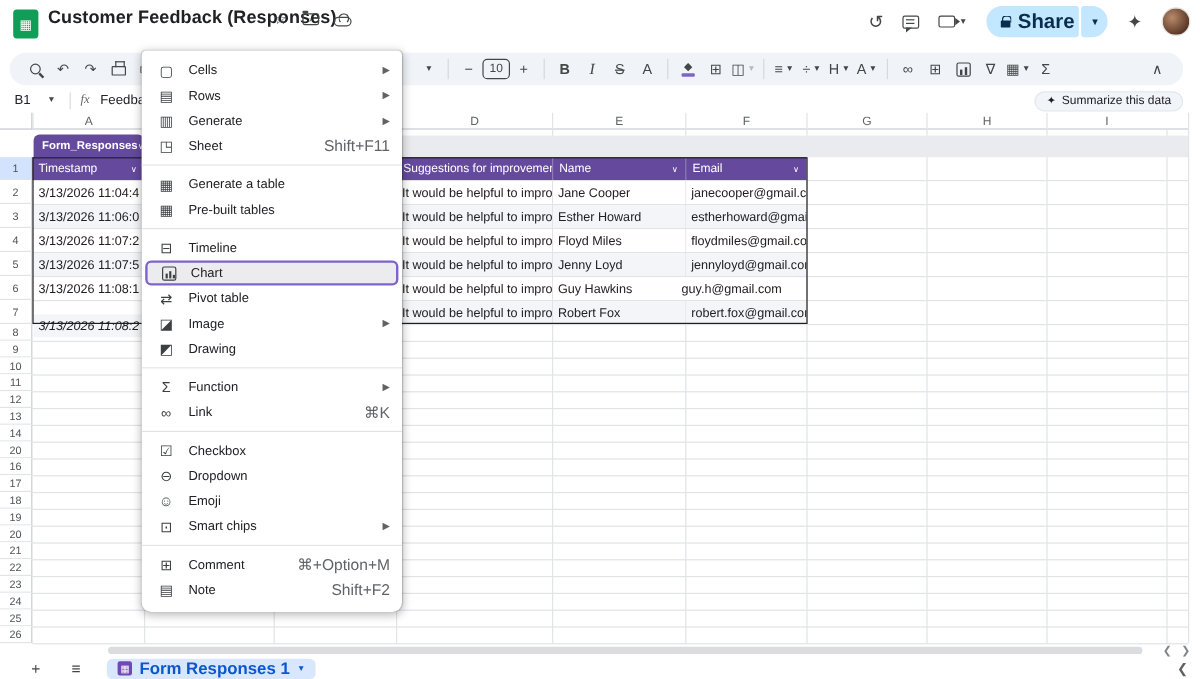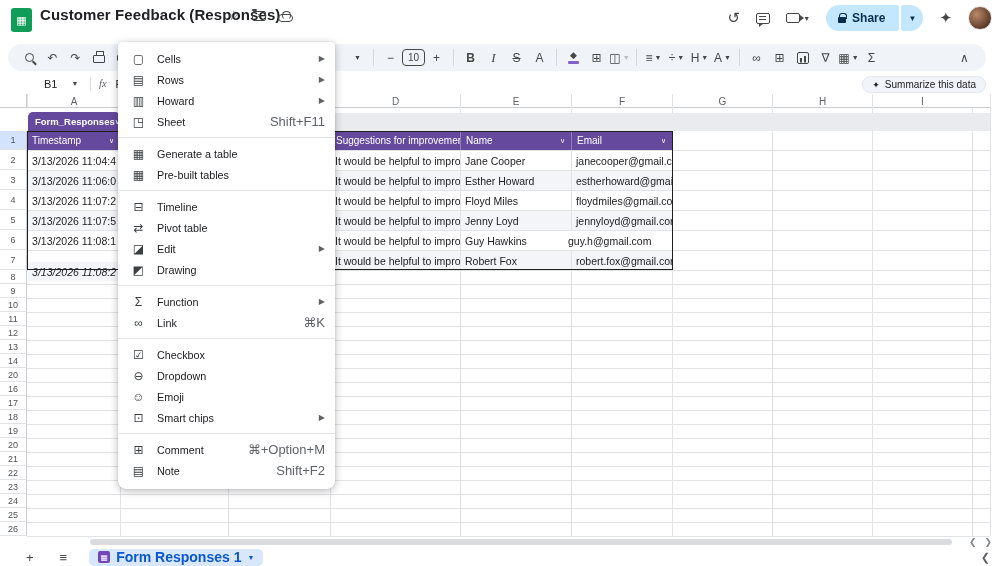--- a/index.html
+++ b/index.html
@@ -11,21 +11,21 @@
   .topbar { position:absolute; left:0; top:0; width:1000px; height:40px; background:#fff; }
   .logo { position:absolute; left:11px; top:8px; width:21px; height:24px; background:#0f9d58; border-radius:3px; color:#fff; font-size:11px; display:flex; align-items:center; justify-content:center; }
   .doc-title { position:absolute; left:40px; top:6px; font-size:15px; font-weight:bold; letter-spacing:.1px; }
   .title-icons { position:absolute; left:228px; top:8px; display:flex; gap:12px; color:#444746; font-size:13px; align-items:center; }
   .menubar { position:absolute; left:38px; top:21px; display:flex; gap:4px; font-size:11.5px; color:#202124; }
   .menubar .mi { padding:2px 7px; border-radius:4px; border:1.5px solid transparent; cursor:default; }
   .menubar .mi.active { border-color:#7e64c8; }
   .top-right { position:absolute; right:8px; top:5px; display:flex; align-items:center; gap:16px; }
   .tr-icon { color:#444746; font-size:15px; }
   .share-wrap { display:flex; align-items:center; }
-  .share-btn { background:#c2e7ff; color:#072e4f; font-size:12px; font-weight:bold; height:26px; display:flex; align-items:center; gap:6px; padding:0 14px 0 12px; border-radius:13px 2px 2px 13px; }
+  .share-btn { background:#c2e7ff; color:#072e4f; font-size:17px; font-weight:bold; height:26px; display:flex; align-items:center; gap:6px; padding:0 4px 0 12px; border-radius:13px 2px 2px 13px; }
   .share-dd { background:#c2e7ff; height:26px; width:22px; margin-left:2px; border-radius:2px 13px 13px 2px; display:flex; align-items:center; justify-content:center; color:#072e4f; font-size:8px; }
   .avatar { width:24px; height:24px; border-radius:50%; background:radial-gradient(circle at 35% 35%, #b98a6a, #5d3a28 70%, #2e1c13); border:1px solid #e0e0e0; }
   .ic-lock { position:relative; width:8px; height:6px; background:#072e4f; border-radius:1px; margin-top:3px; }
   .ic-lock::before { content:""; position:absolute; left:1px; top:-4px; width:6px; height:5px; border:1.5px solid #072e4f; border-bottom:none; border-radius:3px 3px 0 0; }
   .ic-cam { position:relative; width:14px; height:10px; border:1.5px solid #444746; border-radius:2px; }
   .ic-cam::after { content:""; position:absolute; right:-5px; top:1px; border-left:4px solid #444746; border-top:3px solid transparent; border-bottom:3px solid transparent; }
   .ic-bubble { position:relative; width:14px; height:11px; border:1.5px solid #444746; border-radius:2px; }
   .ic-bubble::after { content:""; position:absolute; left:2px; bottom:-4px; border-top:4px solid #444746; border-right:5px solid transparent; }
   .ic-bubble::before { content:""; position:absolute; left:2px; top:2px; width:7px; height:1.5px; background:#444746; box-shadow:0 3px 0 #444746; }
   .ic-folder { position:relative; width:14px; height:10px; border:1.5px solid #444746; border-radius:2px; font-size:7px; color:#444746; display:flex; align-items:center; justify-content:center; }
@@ -53,21 +53,21 @@
   .ic-chartbars { width:12px; height:12px; border:1.4px solid #444746; border-radius:2px; background:
       linear-gradient(#444746,#444746) 2.5px 5px/2px 4.5px no-repeat,
       linear-gradient(#444746,#444746) 6px 3px/2px 6.5px no-repeat; }
   .ic-fill { display:flex; flex-direction:column; align-items:center; gap:1.5px; }
   .ic-fill .drop { font-size:9px; color:#444746; line-height:8px; }
   .ic-fill .bar { width:11px; height:3px; background:#7e64c8; border-radius:1px; }
   .mergedim { color:#b6bcc3; }
 
   
   .fbar { position:absolute; left:0; top:73px; width:1000px; height:21px; background:#fff; display:flex; align-items:center; }
-  .namebox { width:56px; padding-left:12px; font-size:11px; color:#202124; display:flex; align-items:center; gap:14px;margin-left:32px; }
+  .namebox { width:56px; padding-left:12px; font-size:11px; color:#202124; display:flex; align-items:center; gap:14px; }
   .namebox .dd { font-size:7px; color:#444746; }
   .fbar-sep { width:1px; height:14px; background:#dadce0; margin:0 8px 0 2px; }
   .fx { font-size:10.5px; font-style:italic; font-family:"Liberation Serif",serif; color:#5f6368; margin-right:9px; }
   .fvalue { font-size:11px; color:#202124; }
   .summarize { position:absolute; right:14px; top:76px; height:17px; background:#f1f4f9; border:1px solid #e3e6ea; border-radius:9px; font-size:10px; color:#202124; display:flex; align-items:center; gap:5px; padding:0 9px; }
   .summarize .spark { font-size:9px; color:#202124; }
 
   
   .grid { position:absolute; left:0; top:94px; width:1000px; height:442px; background:#fff; }
   .colheads { position:absolute; left:0; top:0; width:990px; height:14px; border-bottom:1px solid #c9ccd1; background:#fff; }
@@ -352,21 +352,21 @@
         <div class="mlabel">Cells</div>
         <div class="marrow">▶</div>
       </div>
       <div class="m-item">
         <div class="mic">▤</div>
         <div class="mlabel">Rows</div>
         <div class="marrow">▶</div>
       </div>
       <div class="m-item">
         <div class="mic">▥</div>
-        <div class="mlabel">Howard</div>
+        <div class="mlabel">Generate</div>
         <div class="marrow">▶</div>
       </div>
       <div class="m-item">
         <div class="mic">◳</div>
         <div class="mlabel">Sheet</div>
         <div class="mshort">Shift+F11</div>
       </div>
       <div class="m-div"></div>
       <div class="m-item">
         <div class="mic">▦</div>
@@ -374,27 +374,33 @@
       </div>
       <div class="m-item">
         <div class="mic">▦</div>
         <div class="mlabel">Pre-built tables</div>
       </div>
       <div class="m-div"></div>
       <div class="m-item">
         <div class="mic">⊟</div>
         <div class="mlabel">Timeline</div>
       </div>
+      <div class="m-item hl">
+        <div class="mic">
+          <div class="mic-chart"></div>
+        </div>
+        <div class="mlabel">Chart</div>
+      </div>
       <div class="m-item">
         <div class="mic">⇄</div>
         <div class="mlabel">Pivot table</div>
       </div>
       <div class="m-item">
         <div class="mic">◪</div>
-        <div class="mlabel">Edit</div>
+        <div class="mlabel">Image</div>
         <div class="marrow">▶</div>
       </div>
       <div class="m-item">
         <div class="mic">◩</div>
         <div class="mlabel">Drawing</div>
       </div>
       <div class="m-div"></div>
       <div class="m-item">
         <div class="mic">Σ</div>
         <div class="mlabel">Function</div>

